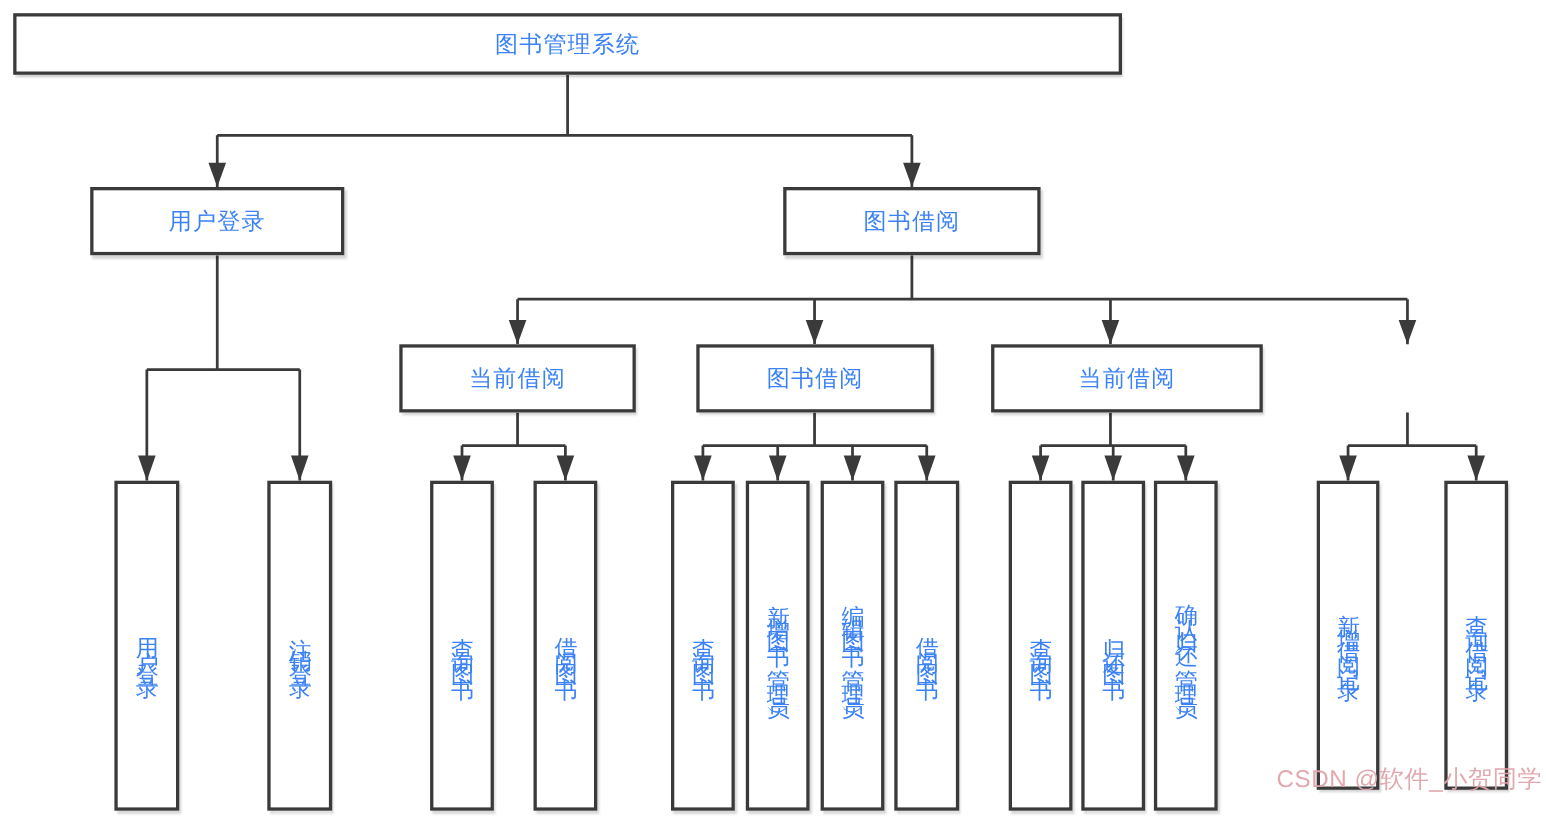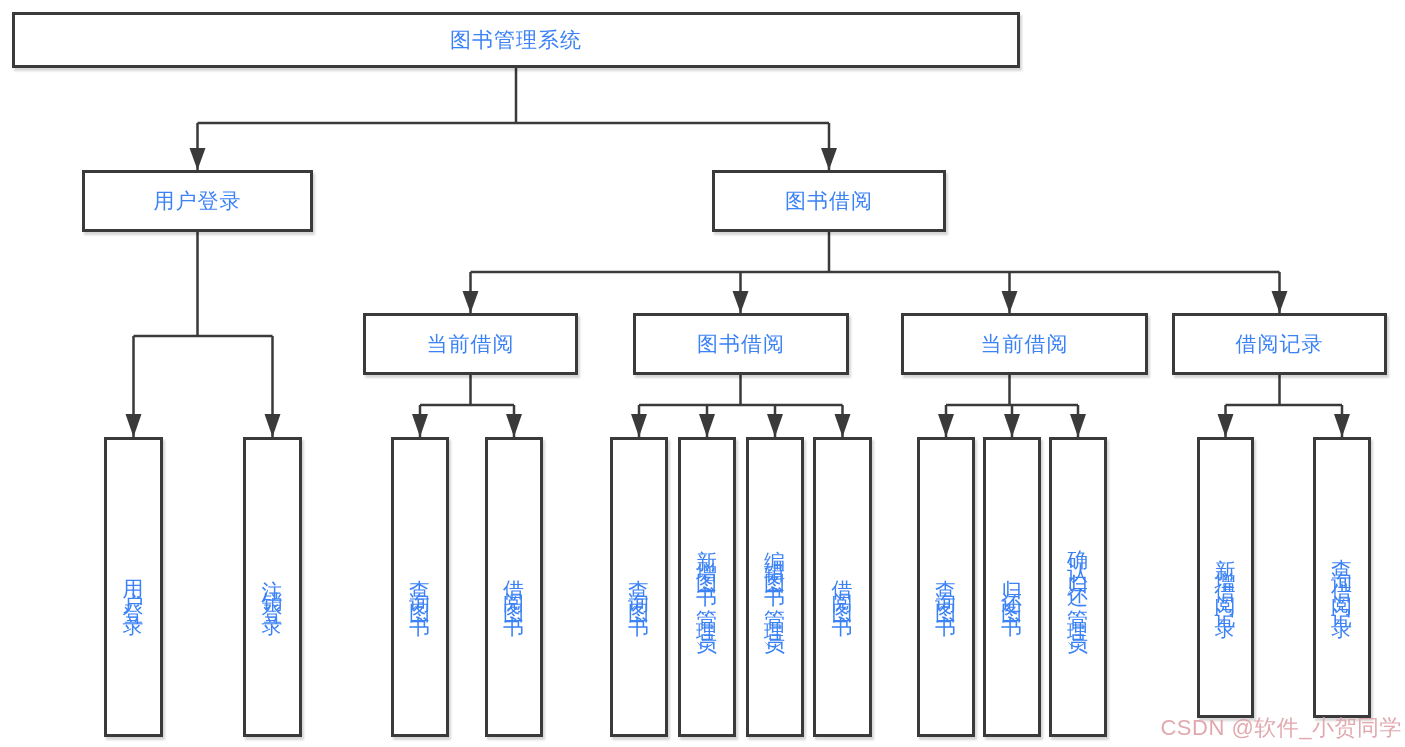--- a/index.html
+++ b/index.html
@@ -13,21 +13,21 @@
     background:#ffffff;border:3px solid #3a3a3a;
     display:flex;align-items:center;justify-content:center;
     color:#3b82f6;box-shadow:2px 3px 2px rgba(0,0,0,0.16);
   }
   .node.h{font-size:21px;letter-spacing:1px;white-space:nowrap;}
   .node.v span{
     writing-mode:vertical-rl;text-orientation:mixed;
     font-size:21px;line-height:1;letter-spacing:12px;
   }
   .watermark{
-    position:absolute;z-index:3;top:713px;right:3px;
+    position:absolute;z-index:3;top:693px;right:3px;
     font-size:22px;letter-spacing:0.5px;white-space:nowrap;
     color:rgba(223,163,170,0.95);
     text-align:right;
   }
 </style>
 </head>
 <body>
 
 <div class="canvas">
 
@@ -84,23 +84,20 @@
 
   <div class="node h" style="left:363px;top:313px;width:215px;height:62px">
     <span>当前借阅</span>
   </div>
   <div class="node h" style="left:633px;top:313px;width:216px;height:62px">
     <span>图书借阅</span>
   </div>
   <div class="node h" style="left:901px;top:313px;width:247px;height:62px">
     <span>当前借阅</span>
   </div>
-  <div class="node h" style="left:1172px;top:313px;width:215px;height:62px">
-    <span>借阅记录</span>
-  </div>
 
   <div class="node v" style="left:104px;top:437px;width:59px;height:300px">
     <span>用户登录</span>
   </div>
   <div class="node v" style="left:243px;top:437px;width:59px;height:300px">
     <span>注销登录</span>
   </div>
 
   <div class="node v" style="left:391px;top:437px;width:58px;height:300px">
     <span>查询图书</span>

